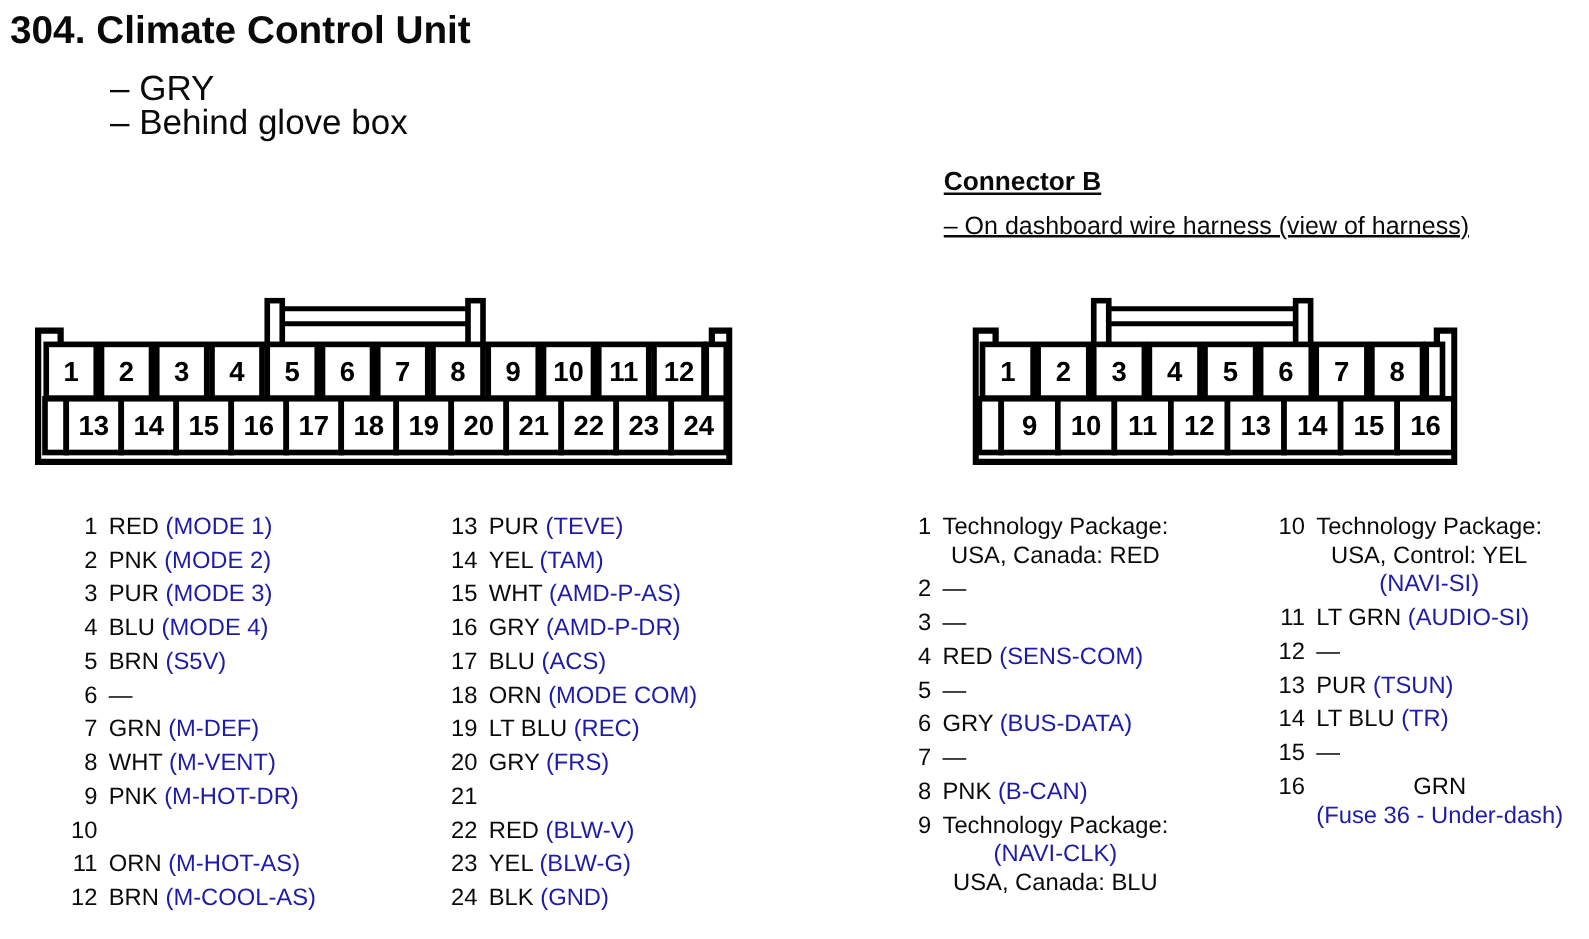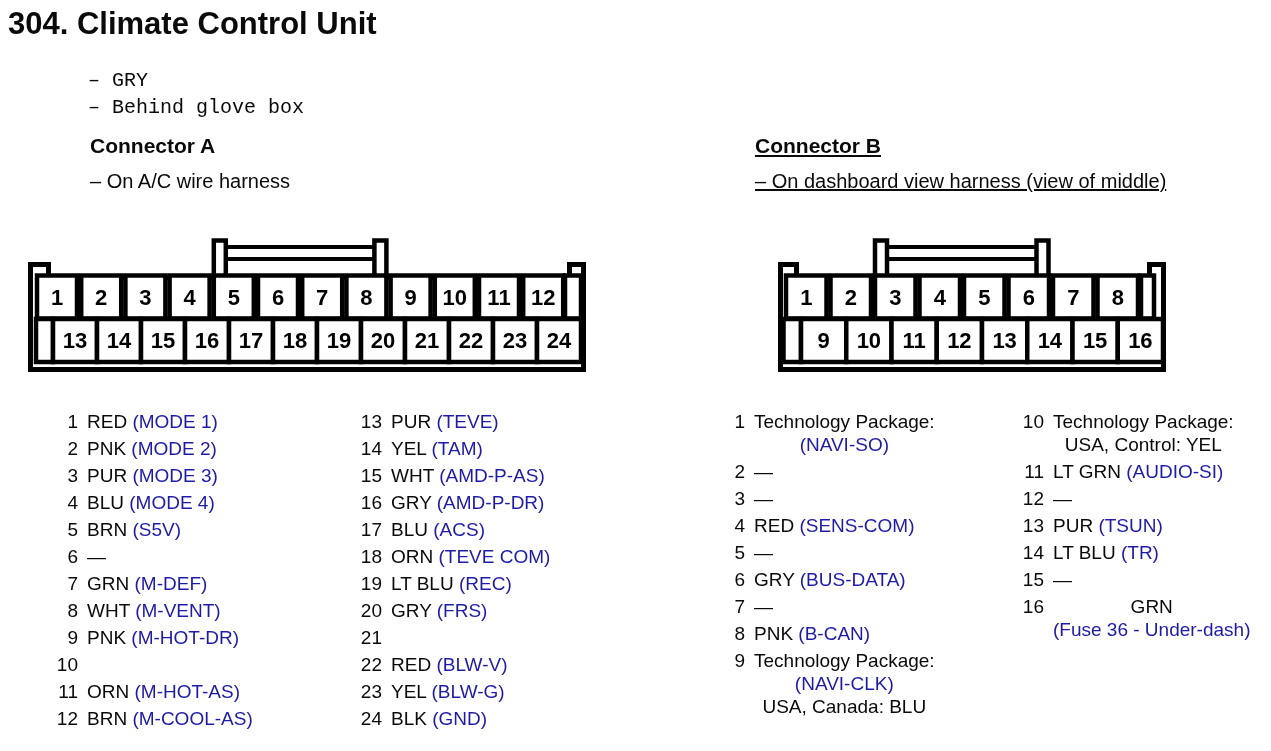--- a/index.html
+++ b/index.html
@@ -5,22 +5,22 @@
   html,body{margin:0;padding:0;background:#ffffff;}
   .page{
     position:relative;width:1271px;height:751px;background:#ffffff;
     font-family:"Liberation Sans",sans-serif;color:#0a0a0a;overflow:hidden;
   }
   .title{
     position:absolute;left:8px;top:6px;
     font-size:31px;font-weight:bold;white-space:nowrap;
   }
   .notes{
-    position:absolute;left:88px;top:68px;
-    font-size:20px;line-height:26.5px;white-space:nowrap;font-family:Liberation Mono, monospace;
+    position:absolute;left:88px;top:58px;
+    font-size:28px;line-height:26.5px;white-space:nowrap;
   }
   .conn-header{position:absolute;white-space:nowrap;}
   .conn-header .hdr{font-size:21px;font-weight:bold;}
   .conn-header .sub{margin-top:12px;font-size:20px;}
   #hdrA{left:90px;top:134px;}
   #hdrB{left:755px;top:134px;text-decoration:underline;}
   svg.conn{position:absolute;}
   #connA{left:28px;top:238px;width:558px;height:134px;}
   #connB{left:778px;top:238px;width:388px;height:134px;}
   .pinlist{position:absolute;font-size:19px;}
@@ -39,28 +39,24 @@
 
 <div class="page">
 
   <div class="title">304. Climate Control Unit</div>
 
   <div class="notes">
     <div>– GRY</div>
     <div>– Behind glove box</div>
   </div>
 
-  <div class="conn-header" id="hdrA">
-    <div class="hdr">Connector A</div>
-    <div class="sub">– On A/C wire harness</div>
-  </div>
 
   <div class="conn-header" id="hdrB">
     <div class="hdr">Connector B</div>
-    <div class="sub">– On dashboard view harness (view of middle)</div>
+    <div class="sub">– On dashboard wire harness (view of harness)</div>
   </div>
 
   <svg class="conn" id="connA" viewBox="0 0 558 134">
       <rect x="192" y="9" width="160" height="12" fill="#fff" stroke="#000000" stroke-width="4"></rect>
       <rect x="185.8" y="2.5" width="12" height="42" fill="#fff" stroke="#000000" stroke-width="4.5"></rect>
       <rect x="346.4" y="2.5" width="12" height="42" fill="#fff" stroke="#000000" stroke-width="4.5"></rect>
       <path d="M 2.5 131.5 L 2.5 26.5 L 20.5 26.5 L 20.5 39.5 L 541.5 39.5 L 541.5 26.5 L 555.5 26.5 L 555.5 131.5 Z" fill="#fff" stroke="#000000" stroke-width="5" stroke-linejoin="miter"></path>
       <rect x="9" y="37.5" width="40" height="43" fill="#fff" stroke="#000000" stroke-width="4.5"></rect>
       <text x="29" y="66.5" text-anchor="middle" font-size="22" font-weight="bold" fill="#000" font-family="&quot;Liberation Sans&quot;, sans-serif">1</text>
       <rect x="53.2" y="37.5" width="40" height="43" fill="#fff" stroke="#000000" stroke-width="4.5"></rect>
@@ -251,21 +247,21 @@
       </div>
       <div class="pin-row">
         <div class="pin-num">17</div>
         <div class="pin-text">
           <div><span class="seg k">BLU </span><span class="seg b">(ACS)</span></div>
         </div>
       </div>
       <div class="pin-row">
         <div class="pin-num">18</div>
         <div class="pin-text">
-          <div><span class="seg k">ORN </span><span class="seg b">(TEVE COM)</span></div>
+          <div><span class="seg k">ORN </span><span class="seg b">(MODE COM)</span></div>
         </div>
       </div>
       <div class="pin-row">
         <div class="pin-num">19</div>
         <div class="pin-text">
           <div><span class="seg k">LT BLU </span><span class="seg b">(REC)</span></div>
         </div>
       </div>
       <div class="pin-row">
         <div class="pin-num">20</div>
@@ -293,21 +289,21 @@
         <div class="pin-text">
           <div><span class="seg k">BLK </span><span class="seg b">(GND)</span></div>
         </div>
       </div>
     </div>
   <div class="pinlist" id="listB1">
       <div class="pin-row">
         <div class="pin-num">1</div>
         <div class="pin-text">
           <div><span class="seg k">Technology Package:</span></div>
-          <div><span class="seg b">(NAVI-SO)</span></div>
+          <div><span class="seg k">USA, Canada: RED</span></div>
         </div>
       </div>
       <div class="pin-row">
         <div class="pin-num">2</div>
         <div class="pin-text">
           <div><span class="seg k">—</span></div>
         </div>
       </div>
       <div class="pin-row">
         <div class="pin-num">3</div>
@@ -353,20 +349,21 @@
           <div><span class="seg k">USA, Canada: BLU</span></div>
         </div>
       </div>
     </div>
   <div class="pinlist" id="listB2">
       <div class="pin-row">
         <div class="pin-num">10</div>
         <div class="pin-text">
           <div><span class="seg k">Technology Package:</span></div>
           <div><span class="seg k">USA, Control: YEL</span></div>
+          <div><span class="seg b">(NAVI-SI)</span></div>
         </div>
       </div>
       <div class="pin-row">
         <div class="pin-num">11</div>
         <div class="pin-text">
           <div><span class="seg k">LT GRN </span><span class="seg b">(AUDIO-SI)</span></div>
         </div>
       </div>
       <div class="pin-row">
         <div class="pin-num">12</div>

